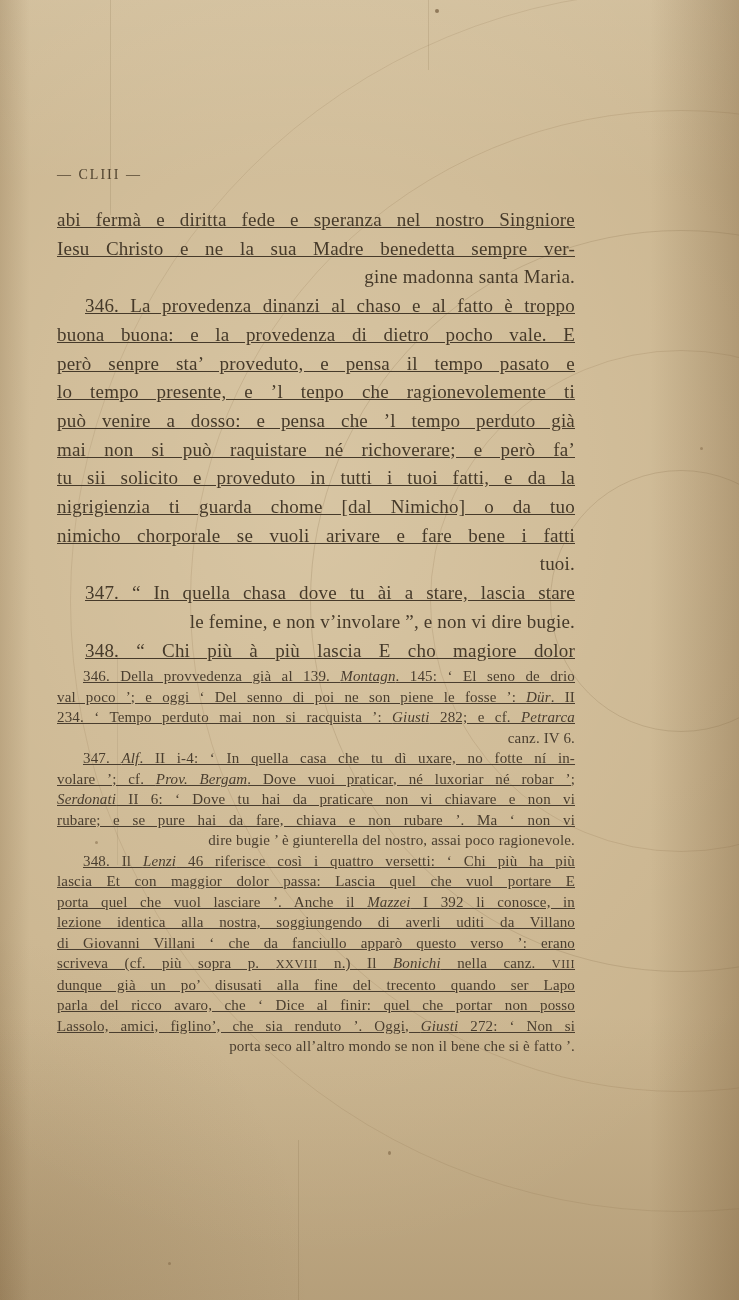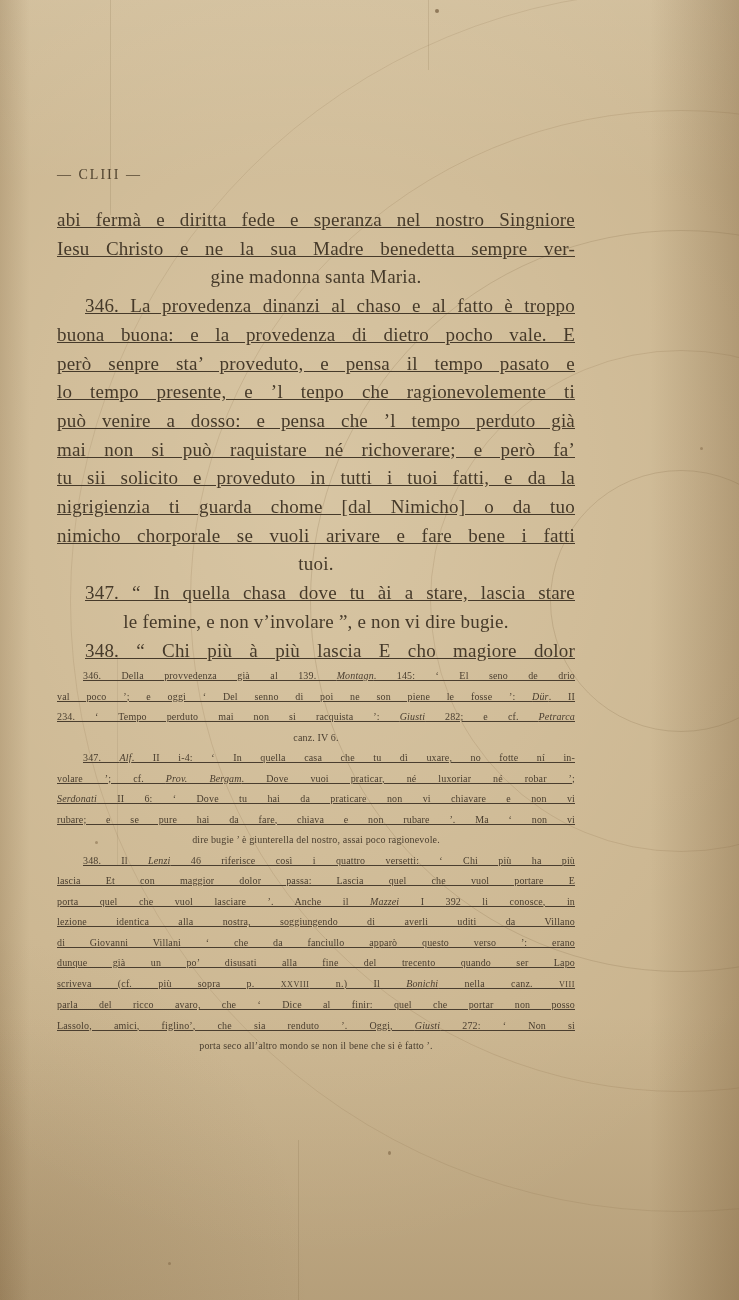--- a/index.html
+++ b/index.html
@@ -53,26 +53,26 @@
     position: absolute;
     left: 57px; top: 206px; width: 518px;
     font-size: 19px;
     line-height: 28.7px;
     letter-spacing: 0.2px;
     color: #463a2a;
   }
   .footnotes {
     position: absolute;
     left: 57px; top: 666px; width: 518px;
-    font-size: 10px;
+    font-size: 15px;
     line-height: 20.5px;
     letter-spacing: 0.15px;
     color: #4a3e2f;
   }
-  .line { white-space: normal; text-align: center; }
+  .line { white-space: normal; text-align: right; }
   .line.j { text-align: justify; text-align-last: justify; text-decoration: underline; }
   .maintext .line.ind { text-indent: 28px; }
   .footnotes .line.ind { text-indent: 26px; }
   .sc { font-size: 82%; letter-spacing: 0.5px; }
   i { font-style: italic; }
 </style>
 </head>
 <body>
 
 <div class="page">
@@ -120,19 +120,19 @@
       <div class="line ind j"><span>347. </span><i>Alf</i><span>. II i-4: ‘ In quella casa che tu dì uxare, no fotte ní in-</span></div>
       <div class="line j"><span>volare ’; cf. </span><i>Prov. Bergam</i><span>. Dove vuoi praticar, né luxoriar né robar ’;</span></div>
       <div class="line j"><i>Serdonati</i><span> II 6: ‘ Dove tu hai da praticare non vi chiavare e non vi</span></div>
       <div class="line j"><span>rubare; e se pure hai da fare, chiava e non rubare ’. Ma ‘ non vi</span></div>
       <div class="line"><span>dire bugie ’ è giunterella del nostro, assai poco ragionevole.</span></div>
       <div class="line ind j"><span>348. Il </span><i>Lenzi</i><span> 46 riferisce così i quattro versetti: ‘ Chi più ha più</span></div>
       <div class="line j"><span>lascia Et con maggior dolor passa: Lascia quel che vuol portare E</span></div>
       <div class="line j"><span>porta quel che vuol lasciare ’. Anche il </span><i>Mazzei</i><span> I 392 li conosce, in</span></div>
       <div class="line j"><span>lezione identica alla nostra, soggiungendo di averli uditi da Villano</span></div>
       <div class="line j"><span>di Giovanni Villani ‘ che da fanciullo apparò questo verso ’: erano</span></div>
+      <div class="line j"><span>scriveva (cf. più sopra p. </span><span class="sc">XXVIII</span><span> n.) Il </span><i>Bonichi</i><span> nella canz. </span><span class="sc">VIII</span></div>
       <div class="line j"><span>dunque già un po’ disusati alla fine del trecento quando ser Lapo</span></div>
-      <div class="line j"><span>scriveva (cf. più sopra p. </span><span class="sc">XXVIII</span><span> n.) Il </span><i>Bonichi</i><span> nella canz. </span><span class="sc">VIII</span></div>
       <div class="line j"><span>parla del ricco avaro, che ‘ Dice al finir: quel che portar non posso</span></div>
       <div class="line j"><span>Lassolo, amici, figlino’, che sia renduto ’. Oggi, </span><i>Giusti</i><span> 272: ‘ Non si</span></div>
       <div class="line"><span>porta seco all’altro mondo se non il bene che si è fatto ’.</span></div>
     </div>
 </div>
 
 </body></html>

